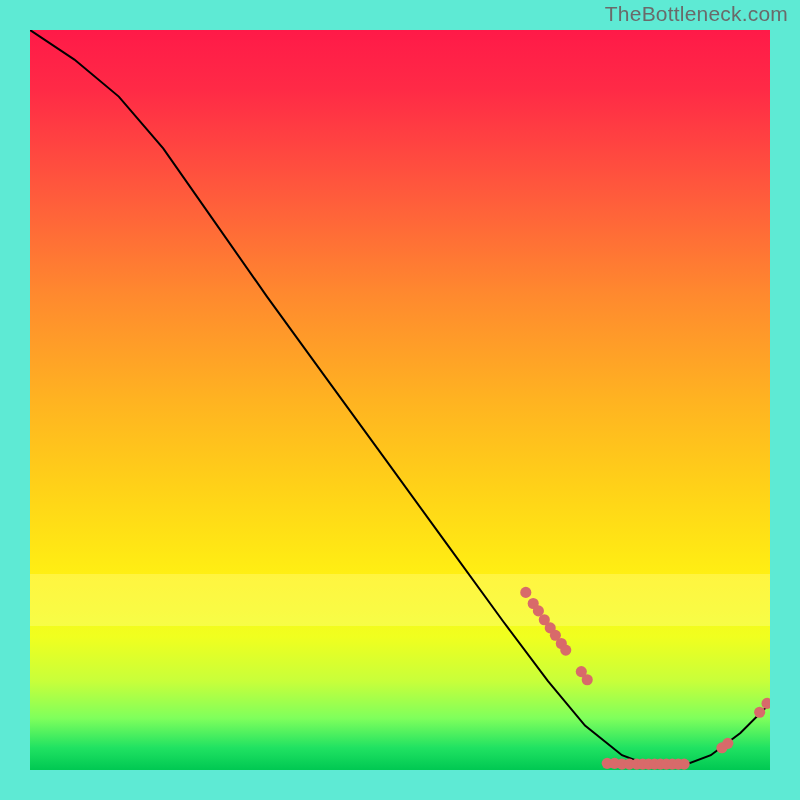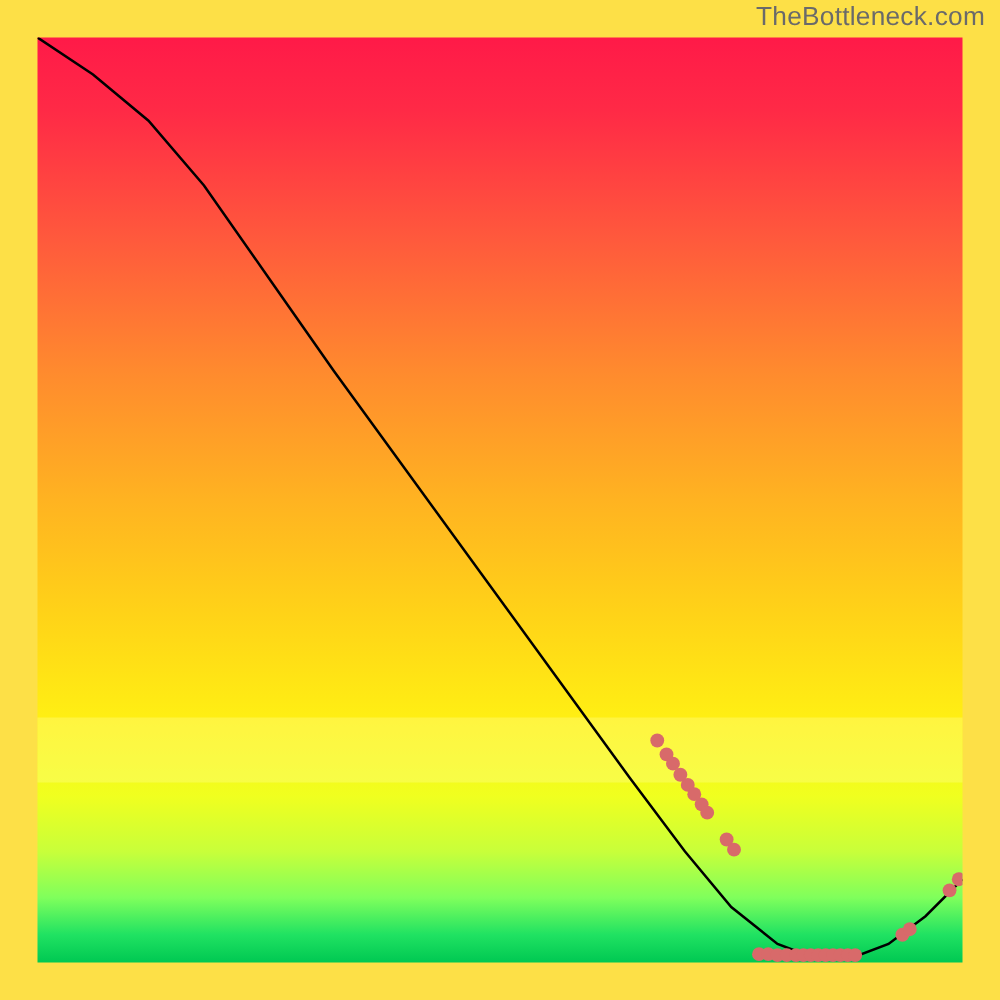--- a/index.html
+++ b/index.html
@@ -8,21 +8,21 @@
     width: 800px;
     height: 800px;
     background: #000000;
     overflow: hidden;
     font-family: Arial, Helvetica, sans-serif;
   }
   .frame {
     position: relative;
     width: 800px;
     height: 800px;
-    background: #fde047;
+    background: #5eead4;
     text-align: right;
   }
   .watermark {
     position: absolute;
     top: 2px;
     right: 12px;
     color: #6a6a6a;
     font-size: 21px;
     font-weight: 400;
     letter-spacing: 0.2px;

